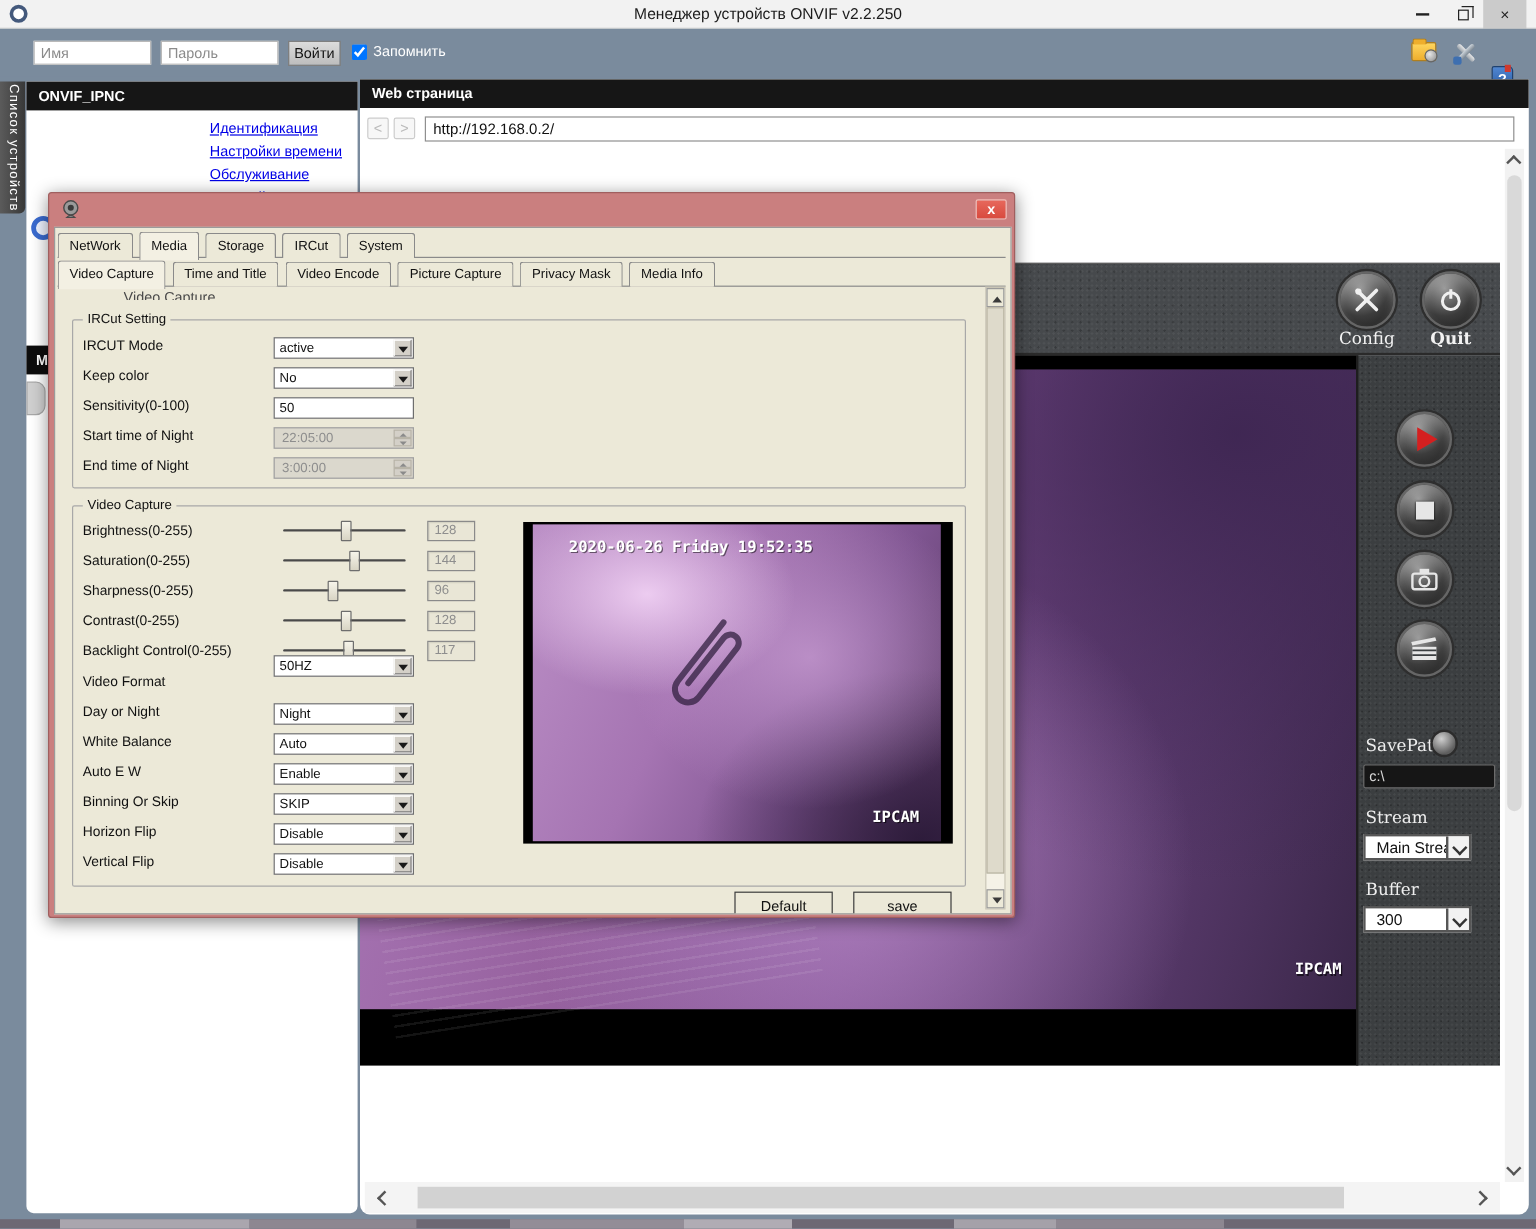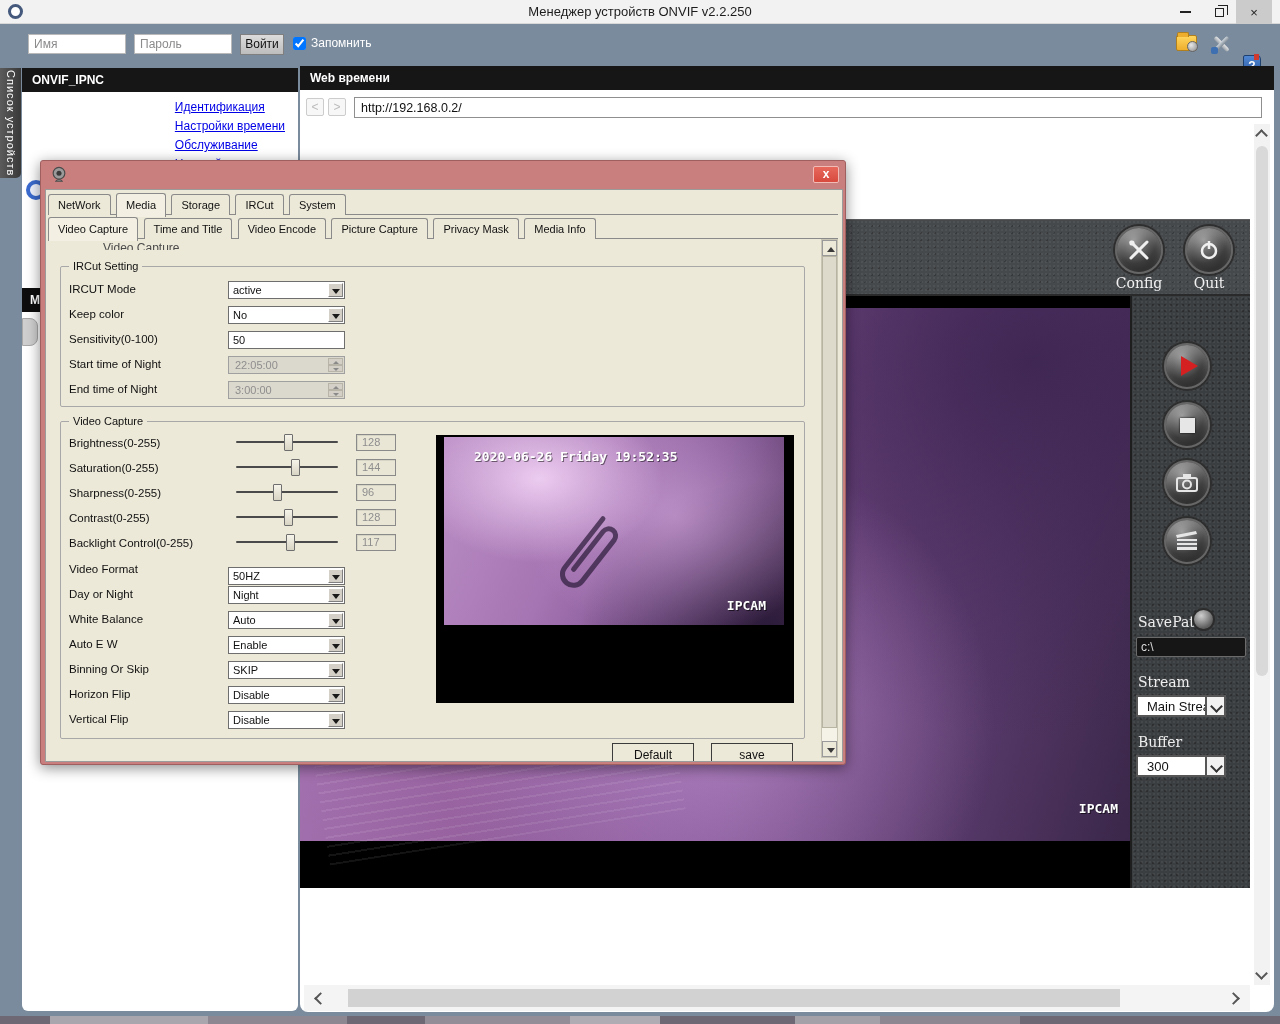--- a/index.html
+++ b/index.html
@@ -112,21 +112,21 @@
   .dspin .txt { position:absolute; left:6px; top:2px; font-size:11px; color:#8e8e8e; }
   .dspin .ud { position:absolute; right:1px; top:1px; width:15px; height:7px; background:#d4d0c8; border:1px solid #b8b4a8; }
   .dspin .ud.down { top:8px; }
   .dspin .ud::after { content:''; position:absolute; left:4px; top:2px; border-left:3px solid transparent; border-right:3px solid transparent; border-bottom:3px solid #8a8a8a; }
   .dspin .ud.down::after { border-bottom:none; border-top:3px solid #8a8a8a; }
   .slider { position:absolute; left:175px; width:102px; height:17px; }
   .slider .line { position:absolute; left:0; right:0; top:7px; height:2px; background:#4a4a4a; border-radius:2px; }
   .slider .thumb { position:absolute; top:0; width:9px; height:17px; background:linear-gradient(#f6f4ea,#d8d4c4); border:1px solid #6e6e6e; border-radius:1px; }
   .valbox { position:absolute; left:295px; width:40px; height:17px; background:#e9e6d6; border:1px solid #8a8a8a; box-shadow:inset 1px 1px 0 rgba(0,0,0,.08); font-size:11px; color:#8e8e8e; padding:1px 0 0 5px; }
   .preview { left:387px; top:194px; width:358px; height:268px; background:#000; }
-  .purple-small { left:8px; top:2px; width:340px; height:188px;
+  .purple-small { left:8px; top:2px; width:340px; height:264px;
     background:
       radial-gradient(ellipse 190px 130px at 28% 22%, rgba(243,212,246,.9), rgba(243,212,246,0) 65%),
       radial-gradient(ellipse 220px 180px at 68% 42%, rgba(206,162,216,.7), rgba(206,162,216,0) 70%),
       radial-gradient(ellipse 260px 200px at 95% 100%, rgba(40,24,54,.9), rgba(40,24,54,0) 72%),
       linear-gradient(115deg,#bb8fc6 0%,#a574b2 40%,#7f5591 70%,#55375f 100%); }
   .ts-text { font-family:"DejaVu Sans Mono", monospace; font-weight:bold; font-size:13px; color:#fff; text-shadow:1px 1px 0 rgba(0,0,0,.5); }
   .dlg-btn { position:absolute; width:82px; height:24px; background:#ece9d8; border:1px solid #3c3c3c; font-size:12px; color:#111; text-align:center; line-height:22px; }
   .dlg-scroll { left:775px; top:49px; width:17px; height:519px; background:#f5f2e7; border:1px solid #c9c5b5; }
   .sbtn { position:absolute; left:0; width:15px; height:16px; background:#ece9d8; border:1px solid #9a9a9a; }
   .sbtn::after { content:''; position:absolute; left:4px; top:6px; border-left:4px solid transparent; border-right:4px solid transparent; }
@@ -185,21 +185,21 @@
     <a class="dev-link" href="#">Настройки времени</a>
     <a class="dev-link" href="#">Обслуживание</a>
     <a class="dev-link" href="#">Настройки</a>
   </div>
   <div class="a cam-dot"></div>
   <div class="a m-box">M</div>
   <div class="a grip"></div>
 </div>
 
 <div class="a web-panel">
-  <div class="a panel-header">Web времени</div>
+  <div class="a panel-header">Web страница</div>
   <div class="a nav-btn" style="left:6px;">&lt;</div>
   <div class="a nav-btn" style="left:28px;">&gt;</div>
   <input class="a url-input" value="http://192.168.0.2/" style="">
 
   <div class="a cam-header texture">
     <div class="a round-btn" style="left:815px; top:6px;">
       <svg width="24" height="24" viewBox="0 0 24 24">
         <g stroke="#f0f0f0" stroke-width="3" stroke-linecap="round">
           <line x1="4" y1="4" x2="20" y2="20"></line>
             <line x1="20" y1="4" x2="4" y2="20"></line>
@@ -207,21 +207,21 @@
         <circle cx="5" cy="5" r="2.6" fill="#f0f0f0"></circle>
       </svg>
     </div>
     <div class="a rb-label" style="left:805px; top:55px; width:68px;">Config</div>
     <div class="a round-btn" style="left:885px; top:6px;">
       <svg width="22" height="22" viewBox="0 0 22 22">
         <circle cx="11" cy="12" r="7" fill="none" stroke="#f0f0f0" stroke-width="2.5"></circle>
         <line x1="11" y1="2" x2="11" y2="10" stroke="#f0f0f0" stroke-width="2.5"></line>
       </svg>
     </div>
-    <div class="a rb-label" style="left:878px; top:55px; width:62px;">Quit</div>
+    <div class="a rb-label" style="left:878px; top:55px; width:62px;font-weight:bold;">Quit</div>
   </div>
 
   <div class="a cam-video">
     <div class="a purple-big">
       <div class="a doc-lines"></div>
       <div class="a ipcam-text" style="right:12px; top:493px;">IPCAM</div>
     </div>
   </div>
 
   <div class="a cam-side">
@@ -365,21 +365,21 @@
         <div class="valbox" style="top:87px;">128</div>
 
         <div class="frow-label" style="top:115px;">Backlight Control(0-255)</div>
         <div class="slider" style="top:112px;">
             <div class="line"></div>
             <div class="thumb" style="left: calc(53% - 4px);"></div>
           </div>
         <div class="valbox" style="top:112px;">117</div>
 
         <div class="frow-label" style="top:141px;">Video Format</div>
-        <div class="dsel" style="top:145px;">
+        <div class="dsel" style="top:124px;">
             <span class="txt">50HZ</span>
             <span class="btn"></span>
           </div>
 
         <div class="frow-label" style="top:166px;">Day or Night</div>
         <div class="dsel" style="top:164px;">
             <span class="txt">Night</span>
             <span class="btn"></span>
           </div>
 

